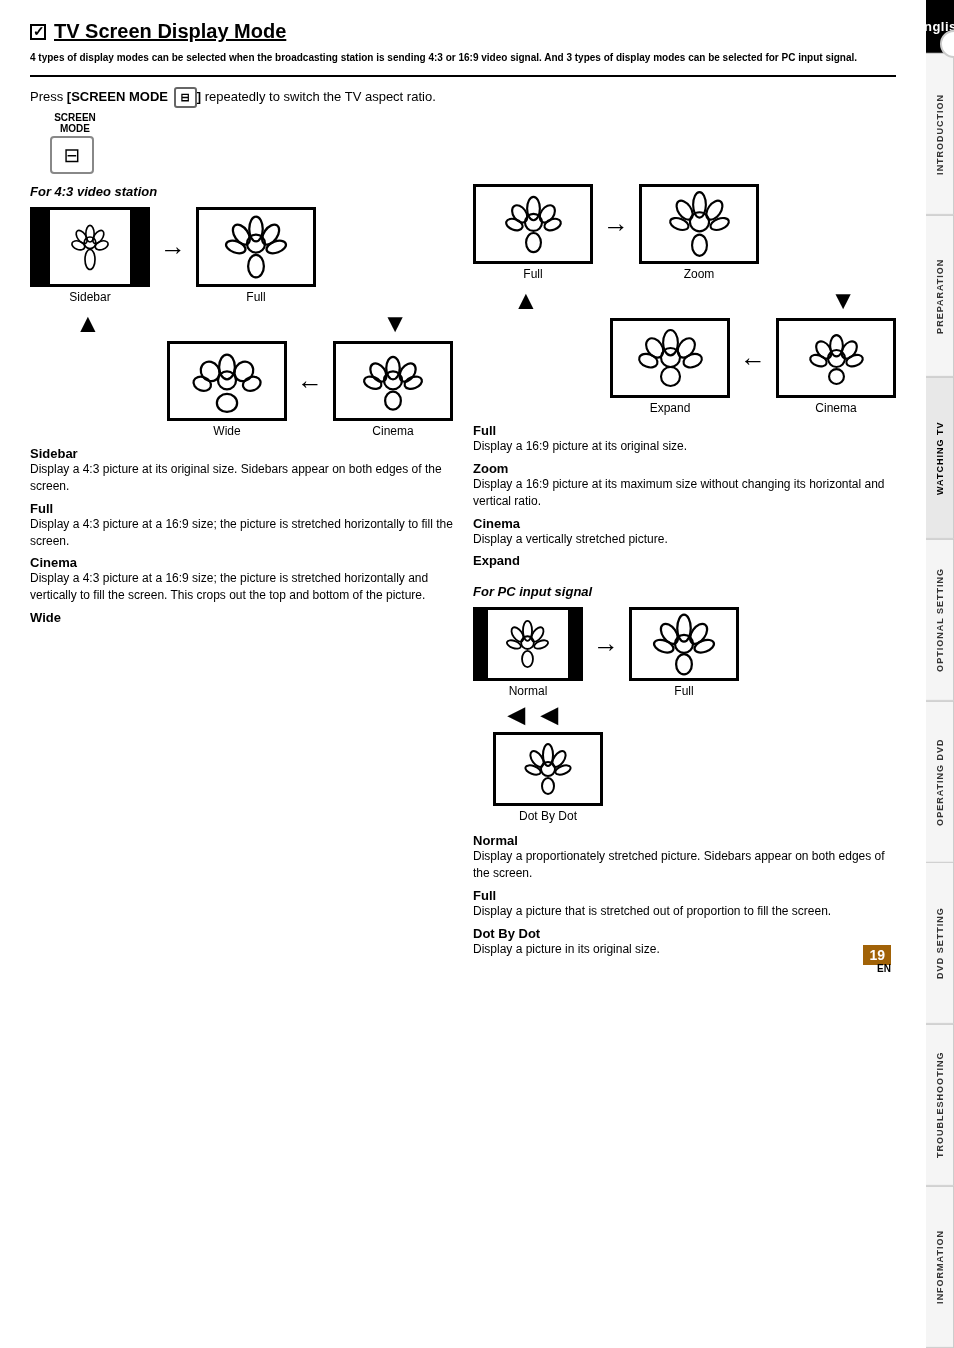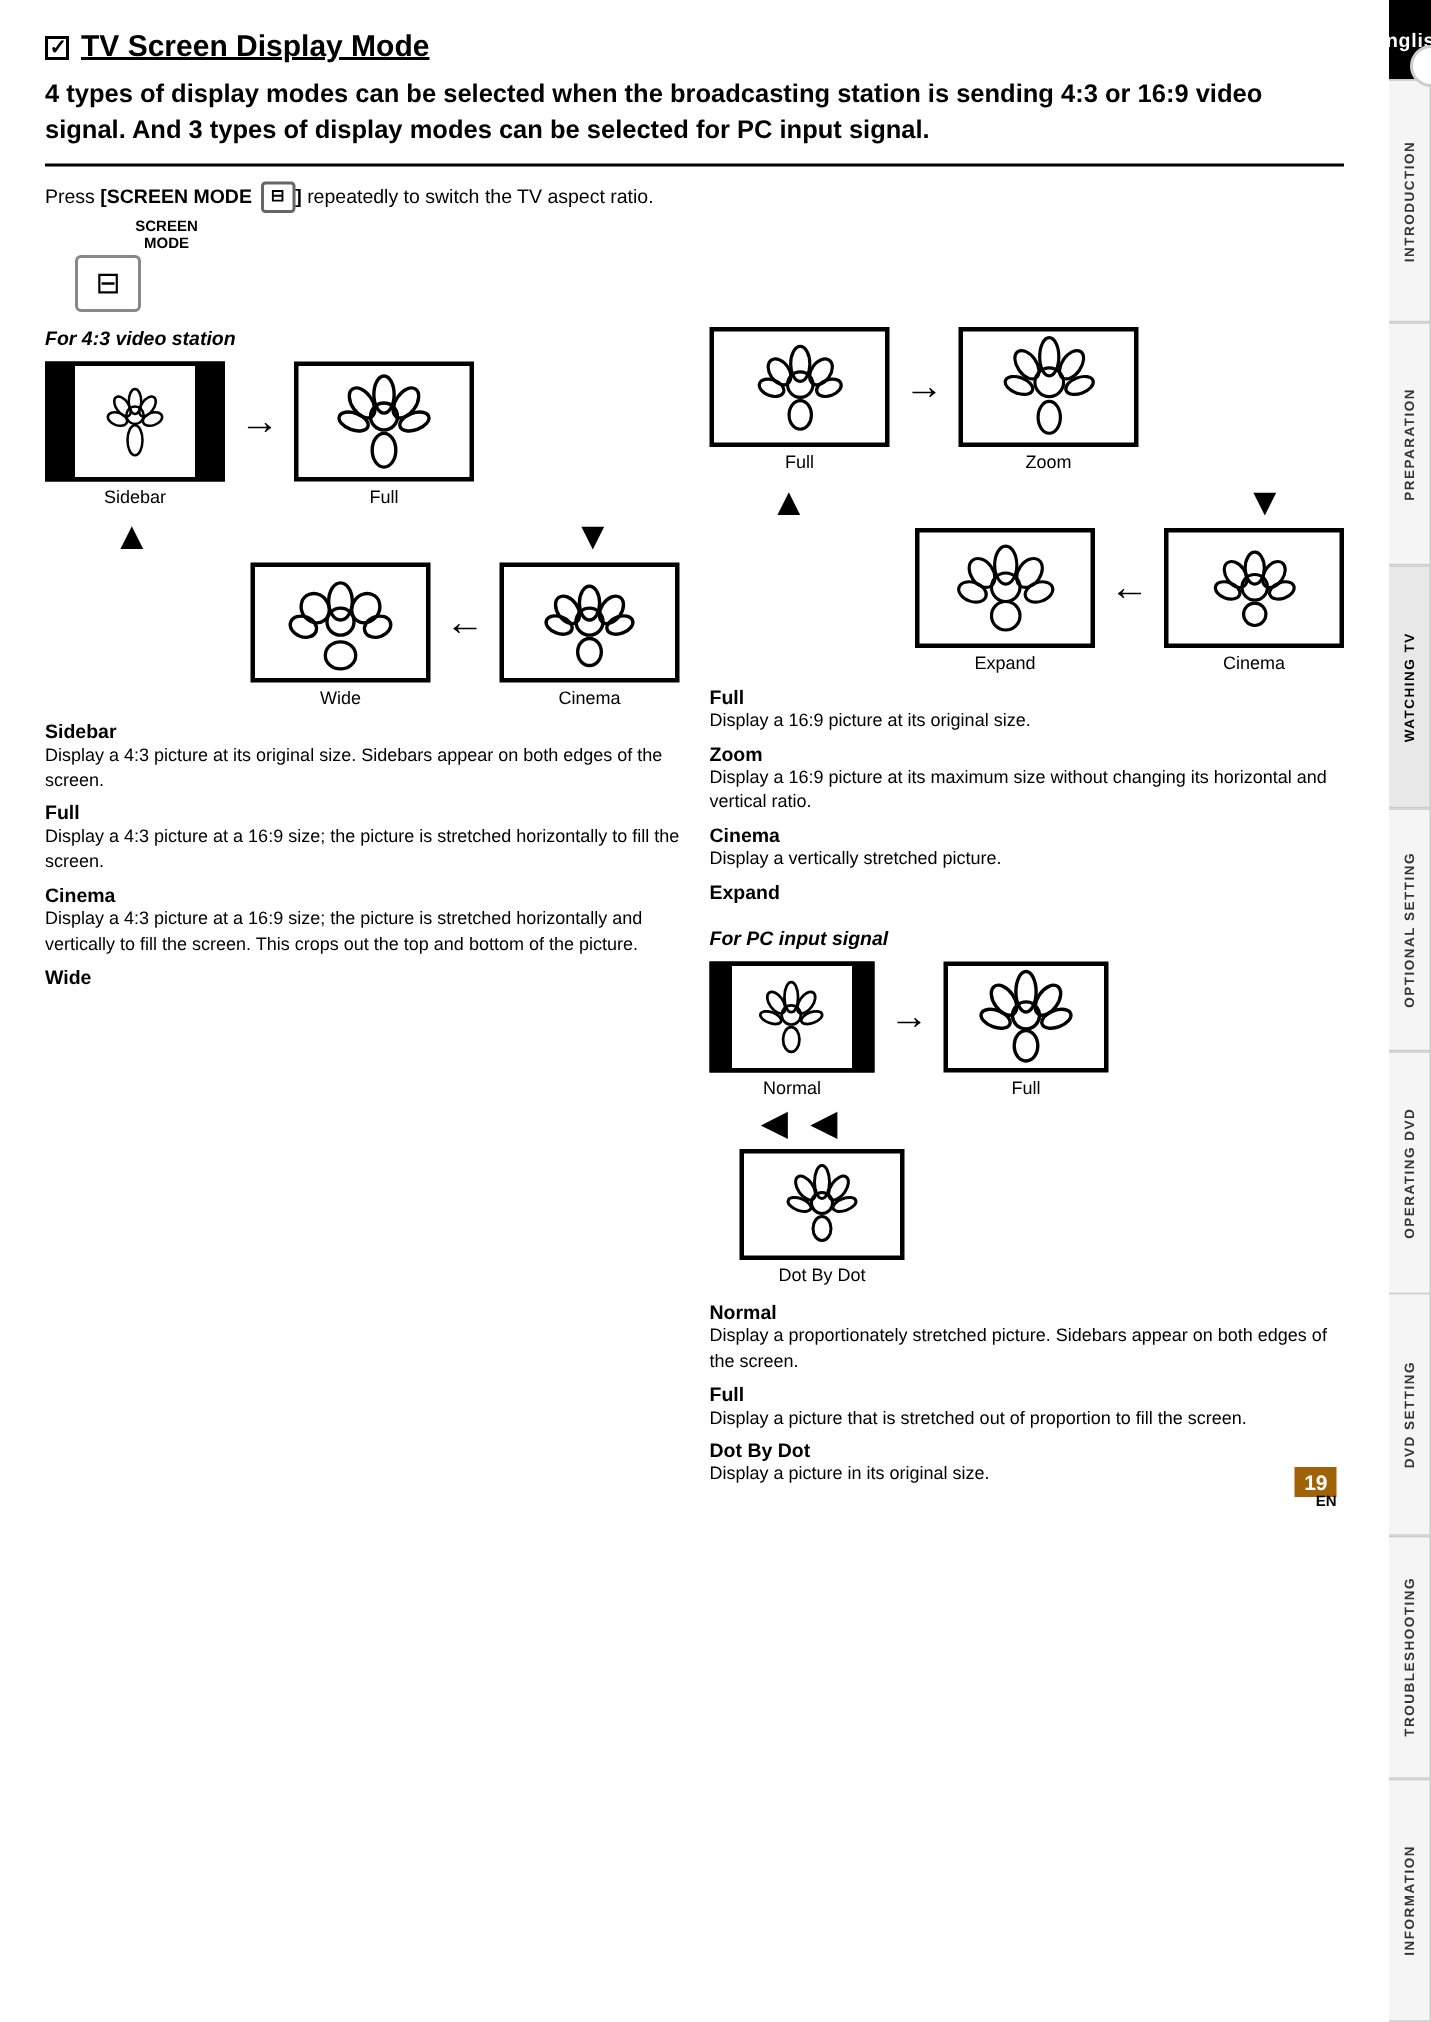--- a/index.html
+++ b/index.html
@@ -118,21 +118,21 @@
       content: '✓';
       position: absolute;
       top: -3px;
       left: 1px;
       font-size: 14px;
       font-weight: bold;
     }
 
     .subtitle-bold {
       font-weight: bold;
-      font-size: 17px;
+      font-size: 10px;
       margin-bottom: 10px;
       line-height: 1.4;
     }
 
     .divider {
       border: none;
       border-top: 2px solid #000;
       margin: 8px 0 10px 0;
     }
 
@@ -255,21 +255,21 @@
 
   <p class="subtitle-bold">4 types of display modes can be selected when the broadcasting station is sending 4:3 or 16:9 video signal. And 3 types of display modes can be selected for PC input signal.</p>
 
   <hr class="divider">
 
   <p class="press-text">
     Press <strong>[SCREEN MODE <span class="mode-btn">⊟</span>]</strong> repeatedly to switch the TV aspect ratio.
   </p>
 
   <div style="margin-left:20px; margin-bottom:10px;">
-    <div style="font-size:10px; font-weight:bold; text-align:center; width:50px;margin-left:36px;">SCREEN<br>MODE</div>
+    <div style="font-size:10px; font-weight:bold; text-align:center; width:50px;">SCREEN<br>MODE</div>
     <div style="border:2px solid #888; border-radius:4px; width:44px; height:38px; display:flex; align-items:center; justify-content:center; font-size:20px; margin-top:2px;">⊟</div>
   </div>
 
   <div class="two-col">
 
     <div class="col-left">
       <div class="signal-title">For 4:3 video station</div>
 
       <div>
 

